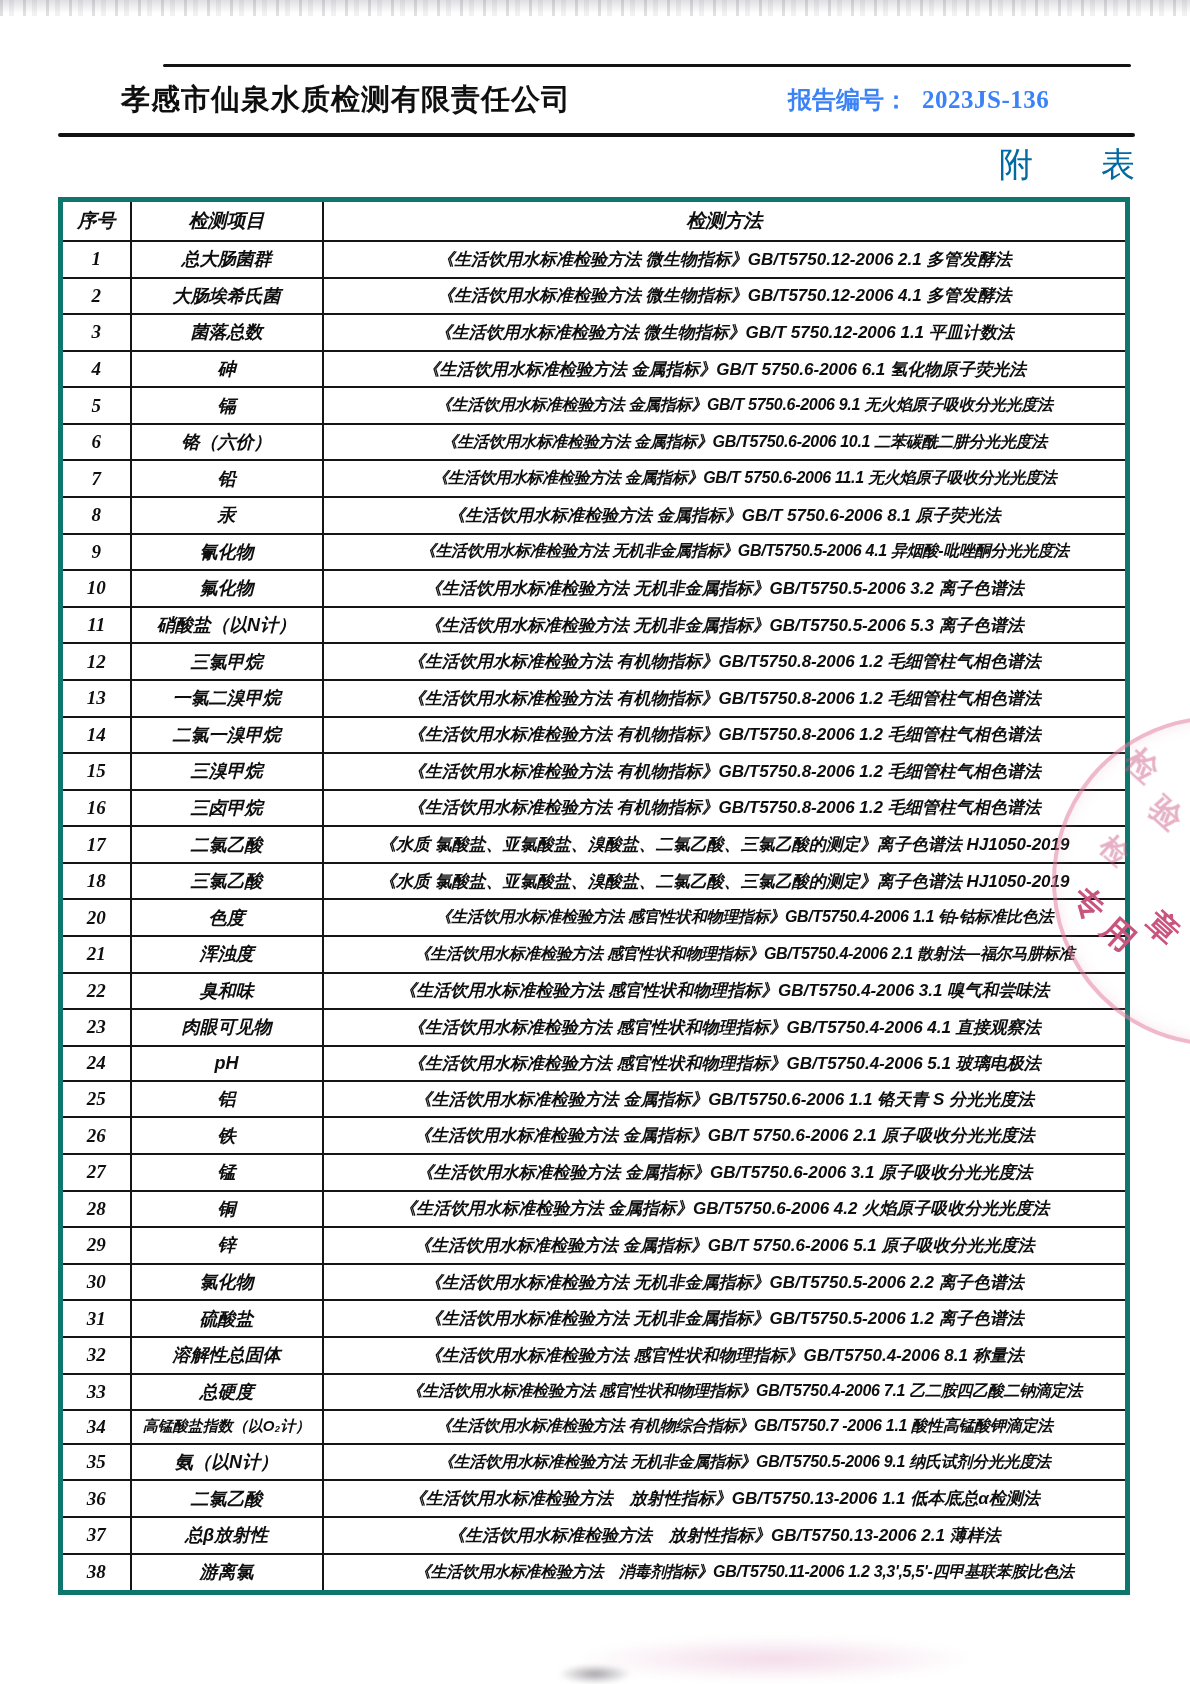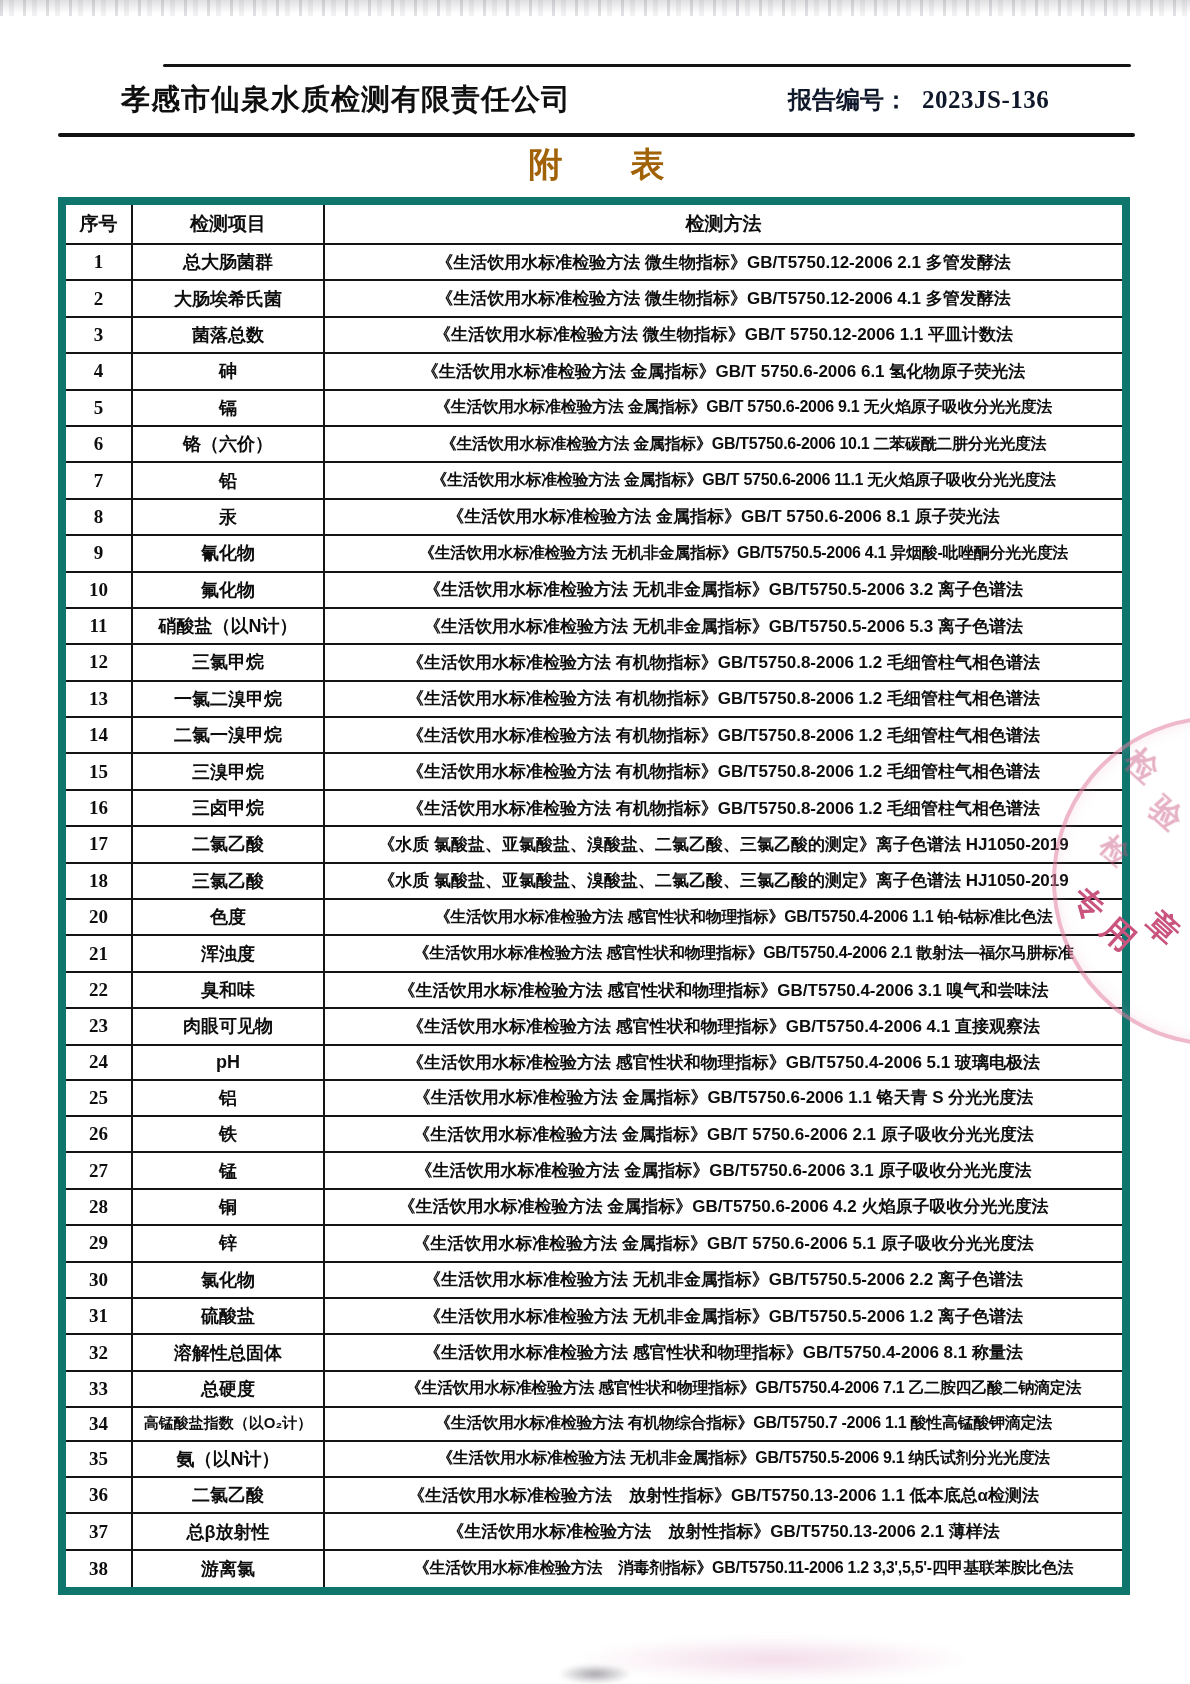--- a/index.html
+++ b/index.html
@@ -25,50 +25,50 @@
     background:#141414;border-radius:2px;
   }
   .company{
     position:absolute;top:80px;left:121px;
     font-size:29px;font-weight:bold;color:#0f0f0f;letter-spacing:1px;
     white-space:nowrap;
     font-family:Liberation Mono, monospace;
   }
   .report-no{
     position:absolute;top:84px;left:788px;white-space:nowrap;
-    font-size:24px;font-weight:bold;color:#0f172a;
+    font-size:24px;font-weight:bold;color:#3b82f6;
   }
   .report-no .num{
     font-family:"Liberation Serif", serif;
     font-size:25px;letter-spacing:.5px;padding-left:14px;
   }
   .header-rule-bottom{
     position:absolute;top:133px;left:58px;width:1077px;height:4px;
     background:#121212;border-radius:2px;
   }
   .doc-title{
     position:absolute;top:142px;left:58px;width:1077px;
-    text-align:center;font-size:34px;font-weight:bold;color:#a16207;
+    text-align:right;font-size:34px;font-weight:normal;color:#0369a1;
     white-space:pre;
   }
 
   table.methods{
     position:absolute;top:197px;left:58px;
     width:1072px;height:1398px;
     border-collapse:collapse;table-layout:fixed;
   }
   table.methods col.c1{width:70px;}
   table.methods col.c2{width:192px;}
   table.methods th, table.methods td{
     border:2px solid #151515;
     text-align:center;vertical-align:middle;
     color:#0e0e0e;font-weight:bold;
     padding:0 4px;overflow:hidden;white-space:nowrap;
   }
-  table.methods{border:8px solid #0f766e;}
+  table.methods{border:5px solid #0f766e;font-style:italic;}
   table.methods thead th{height:38px;font-size:19px;}
   table.methods td.c-no{font-family:"Liberation Serif", serif;font-size:19px;}
   table.methods td.c-item{font-size:18px;}
   table.methods td.c-item.small-item{font-size:15px;}
   table.methods td.c-method{font-size:17px;}
   table.methods td.c-method.tight{font-size:16px;letter-spacing:-.3px;padding-left:44px;}
 
   
   .seal{
     position:absolute;left:1052px;top:716px;width:322px;height:322px;

